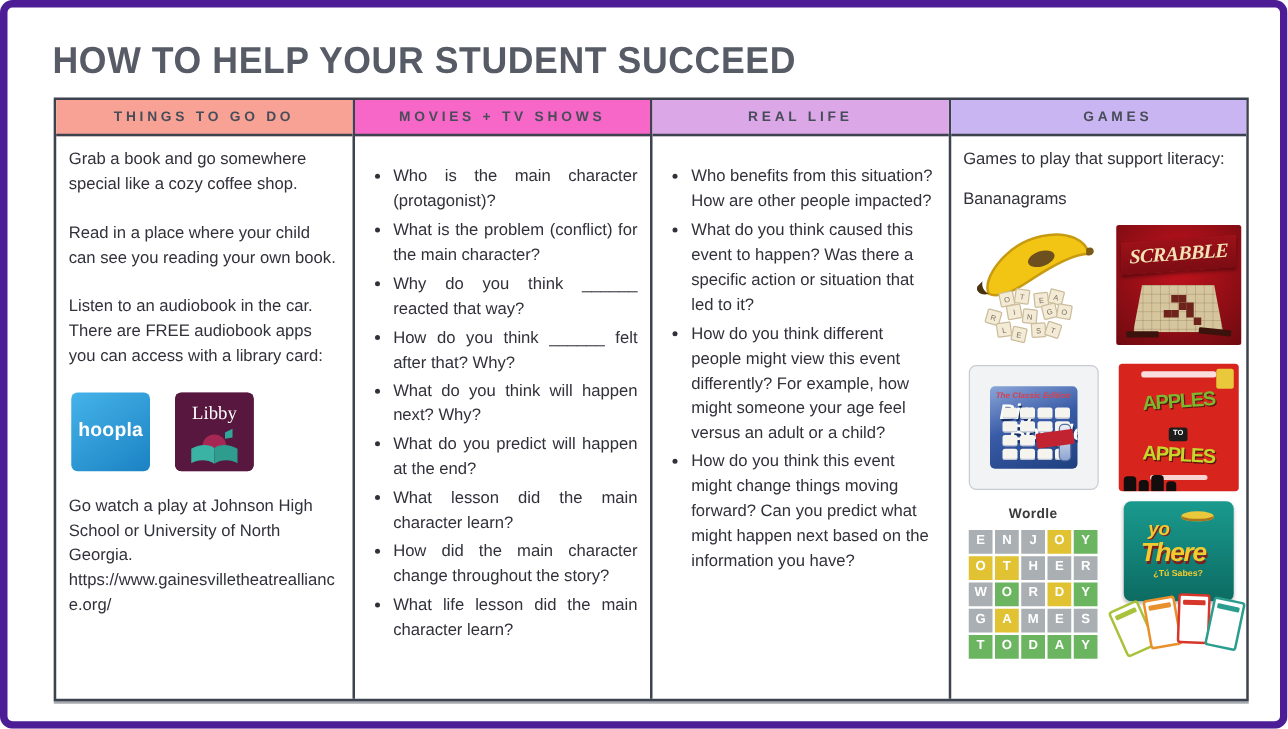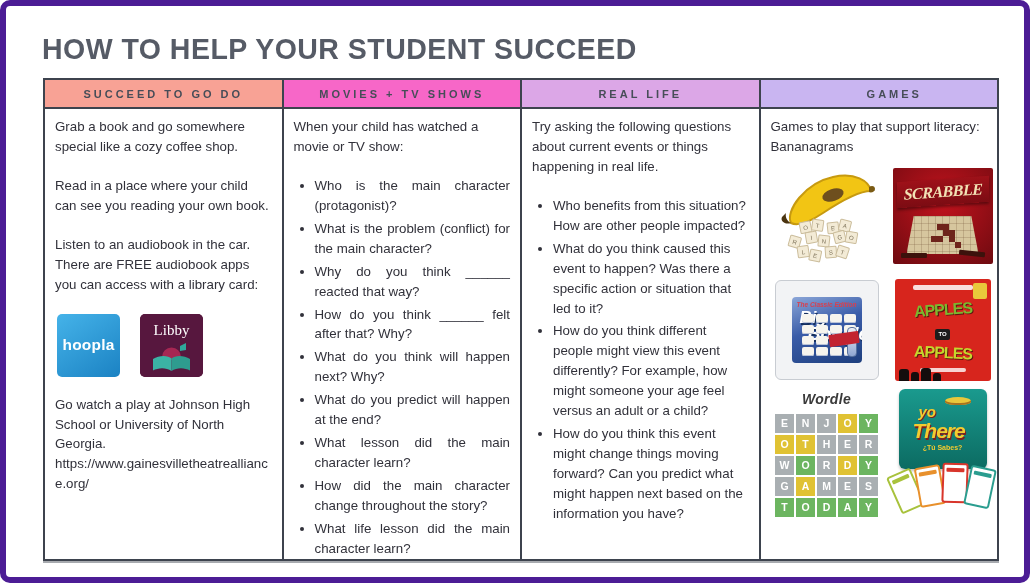--- a/index.html
+++ b/index.html
@@ -80,21 +80,21 @@
   .apples{width:96px; height:102px; background:#D7251D; border-radius:3px; position:relative; overflow:hidden; text-align:center;}
   .app-topline{margin:6px auto 2px; width:60px; height:5px; background:rgba(255,255,255,.85); border-radius:2px;}
   .app-badge{position:absolute; right:4px; top:4px; width:14px; height:16px; background:#E9C83B; border-radius:2px;}
   .app-word1{font-weight:800; font-size:16px; color:#7CB82F; text-shadow:1px 1px 0 #5d1410; letter-spacing:-1px; transform:rotate(-4deg); margin-top:8px;}
   .app-to{display:inline-block; background:#1c1c1c; color:#fff; font-size:6px; font-weight:bold; padding:1px 3px; border-radius:2px; margin:-2px 0;}
   .app-word2{font-weight:800; font-size:16px; color:#C6D62D; text-shadow:1px 1px 0 #5d1410; letter-spacing:-1px; transform:rotate(3deg); margin-top:-1px;}
   .app-subline{margin:3px auto 0; width:46px; height:4px; background:rgba(255,255,255,.8); border-radius:2px;}
   .sil{position:absolute; bottom:0; background:#140d0d; border-radius:3px 3px 0 0;}
   
   .wordle-wrap{text-align:center;}
-  .wordle-title{font-weight:bold; font-size:14px; color:#3a3a3a; margin-bottom:4px; letter-spacing:.3px;font-style:italic;}
+  .wordle-title{font-weight:bold; font-size:11px; color:#3a3a3a; margin-bottom:4px; letter-spacing:.3px;}
   .wgrid{display:grid; grid-template-columns:repeat(5,19px); grid-auto-rows:19px; gap:2px; justify-content:center;}
   .wcell{display:flex; align-items:center; justify-content:center; color:#fff; font-weight:bold; font-size:10.5px;}
   .wcell[data-state="absent"]{background:#A9AFB2;}
   .wcell[data-state="present"]{background:#E0C233;}
   .wcell[data-state="correct"]{background:#6CB560;}
   
   .yosabo{width:112px; height:128px; position:relative;}
   .ys-box{width:88px; height:80px; margin:0 auto; background:linear-gradient(#1A9A8E,#0C6B62); border-radius:6px; position:relative; text-align:center; box-shadow:0 2px 3px rgba(0,0,0,.25);}
   .ys-yo{position:absolute; left:20px; top:12px; color:#F4CB2F; font-weight:800; font-style:italic; font-size:15px; text-shadow:1px 1px 0 #7d1f1f;}
   .ys-hat{position:absolute; right:16px; top:8px; width:26px; height:8px; background:#E9C83B; border-radius:50% 50% 40% 40%; box-shadow:inset 0 -2px 0 #a8731f;}
@@ -108,21 +108,21 @@
 </style>
 </head>
 <body>
 
 <div class="page">
   <div class="title">HOW TO HELP YOUR STUDENT SUCCEED</div>
 
   <div class="table">
 
     <div class="col">
-      <div class="col-header hdr-todo">SUCCEED TO GO DO</div>
+      <div class="col-header hdr-todo">THINGS TO GO DO</div>
       <div class="col-body">
         <p>Grab a book and go somewhere special like a cozy coffee shop.</p>
         <p>Read in a place where your child can see you reading your own book.</p>
         <p>Listen to an audiobook in the car. There are FREE audiobook apps you can access with a library card:</p>
         <div class="apps">
           <div class="hoopla">hoopla</div>
           <svg class="libby" viewBox="0 0 63 63">
             <rect x="0" y="0" width="63" height="63" rx="5" fill="#57173E"></rect>
             <text x="31.5" y="21" text-anchor="middle" font-family="Liberation Serif, serif" font-size="15" fill="#ffffff">Libby</text>
             <path d="M22,43 a9.5,9.5 0 0 1 19,0 l0,3 -19,0 Z" fill="#A62753"></path>
@@ -132,52 +132,50 @@
           </svg>
         </div>
         <p><span>Go watch a play at Johnson High School or University of North Georgia.</span><br>
           <span class="url">https://www.gainesvilletheatrealliance.org/</span></p>
       </div>
     </div>
 
     <div class="col">
       <div class="col-header hdr-movies">MOVIES + TV SHOWS</div>
       <div class="col-body">
-        <p>When your child has watched a movie or TV show:</p>
         <ul class="qlist justify">
           <li>Who is the main character (protagonist)?</li>
           <li>What is the problem (conflict) for the main character?</li>
           <li>Why do you think ______ reacted that way?</li>
           <li>How do you think ______ felt after that? Why?</li>
           <li>What do you think will happen next? Why?</li>
           <li>What do you predict will happen at the end?</li>
           <li>What lesson did the main character learn?</li>
           <li>How did the main character change throughout the story?</li>
           <li>What life lesson did the main character learn?</li>
         </ul>
       </div>
     </div>
 
     <div class="col">
       <div class="col-header hdr-real">REAL LIFE</div>
       <div class="col-body">
-        <p>Try asking the following questions about current events or things happening in real life.</p>
         <ul class="qlist">
           <li>Who benefits from this situation? How are other people impacted?</li>
           <li>What do you think caused this event to happen? Was there a specific action or situation that led to it?</li>
           <li>How do you think different people might view this event differently? For example, how might someone your age feel versus an adult or a child?</li>
           <li>How do you think this event might change things moving forward? Can you predict what might happen next based on the information you have?</li>
         </ul>
       </div>
     </div>
 
     <div class="col">
       <div class="col-header hdr-games">GAMES</div>
       <div class="col-body">
-        <p style="margin-bottom:0">Games to play that support literacy:</p>
+        <p style="margin-bottom:12px">Games to play that support literacy:</p>
         <p style="margin-bottom:0">Bananagrams</p>
 
         <div class="games-grid">
 
           <svg class="bana gimg" viewBox="0 0 112 110">
             <path d="M20,62 C14,50 34,22 62,16 C84,11 98,20 100,30 C88,30 70,40 52,52 C40,60 28,66 20,62 Z" fill="#F2C514" stroke="#C79A10" stroke-width="2"></path>
             <path d="M98,26 C101,24 104,25 104,28 C104,31 100,32 98,31 Z" fill="#7A5A14"></path>
             <ellipse cx="62" cy="34" rx="11" ry="6" fill="#6E4F1E" transform="rotate(-18 62 34)"></ellipse>
             <path d="M20,62 C16,60 14,56 15,52 L11,56 C9,60 14,64 20,62 Z" fill="#4A3410"></path>
             <g font-family="Liberation Sans, sans-serif" font-size="6" fill="#7A6F56" text-anchor="middle">

